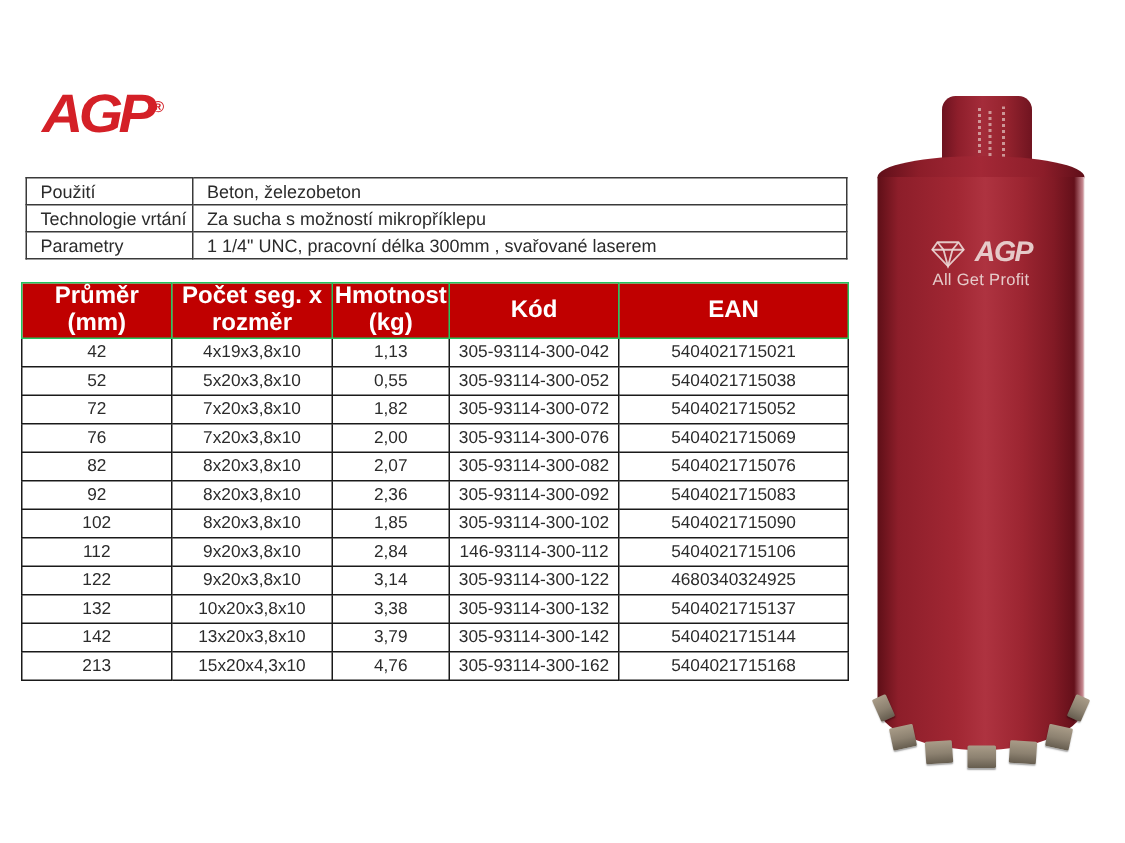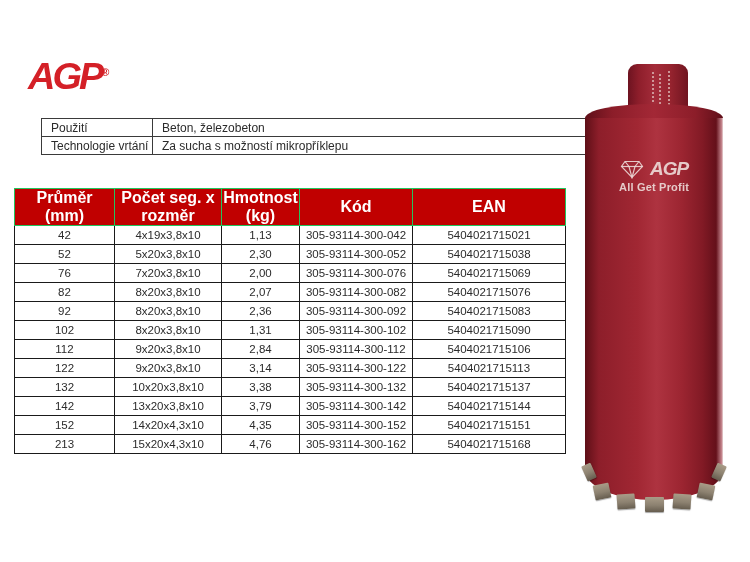--- a/index.html
+++ b/index.html
@@ -13,21 +13,20 @@
     font-weight:900;font-style:italic;font-size:38px;line-height:40px;
     color:#d42027;letter-spacing:-3px;
     transform:scaleY(0.95);
   }
   .logo sup{font-size:11px;letter-spacing:0;vertical-align:super;font-style:normal;}
   
   .info-table{
     position:absolute;left:17px;top:118px;width:548px;
     border-collapse:collapse;table-layout:fixed;
     font-size:12px;
-    margin-left:24px;
   }
   .info-table td{
     border:1px solid #3a3a3a;height:17px;padding:0 4px 0 9px;
     white-space:nowrap;overflow:hidden;color:#2b2b2b;
   }
   .info-table td.lbl{width:97px;}
   
   .spec-table{
     position:absolute;left:14px;top:188px;width:551px;
     border-collapse:collapse;table-layout:fixed;
@@ -61,21 +60,21 @@
     position:absolute;left:585px;top:118px;width:138px;height:382px;
     background:linear-gradient(90deg,#5e0f17 0%,#8d1e2a 10%,#a12733 38%,#ae3340 52%,#9c2531 70%,#821a25 85%,#64101a 95%,#c4858d 99%,#e9d7d8 100%);
     border-radius:0 0 50% 50% / 0 0 30px 30px;
   }
   .brand{
     position:absolute;left:585px;top:158px;width:138px;text-align:center;
     color:rgba(236,216,214,0.92);
   }
   .brand-row{display:flex;align-items:center;justify-content:center;gap:6px;}
   .brand-name{font-weight:900;font-style:italic;font-size:19px;letter-spacing:-1px;}
-  .brand-slogan{font-weight:bold;font-size:11px;margin-top:1px;letter-spacing:.2px;}
+  .brand-slogan{font-weight:normal;font-size:11px;margin-top:1px;letter-spacing:.2px;}
   .segment{
     position:absolute;
     background:linear-gradient(#a99c88 0%,#8c8170 55%,#665d4f 100%);
     border-radius:1px;
     box-shadow:0 1px 1px rgba(0,0,0,.35);
   }
 </style>
 </head>
 <body>
 
@@ -87,20 +86,24 @@
 
   <table class="info-table">
     <tbody id="info-body">
         <tr>
           <td class="lbl">Použití</td>
           <td>Beton, železobeton</td>
         </tr>
         <tr>
           <td class="lbl">Technologie vrtání</td>
           <td>Za sucha s možností mikropříklepu</td>
+        </tr>
+        <tr>
+          <td class="lbl">Parametry</td>
+          <td>1 1/4" UNC, pracovní délka 300mm , svařované laserem</td>
         </tr>
       </tbody>
   </table>
 
   <table class="spec-table">
     <colgroup>
       <col style="width:100px">
         <col style="width:107px">
         <col style="width:78px">
         <col style="width:113px">
@@ -119,23 +122,30 @@
         <tr>
           <td>42</td>
           <td>4x19x3,8x10</td>
           <td>1,13</td>
           <td>305-93114-300-042</td>
           <td>5404021715021</td>
         </tr>
         <tr>
           <td>52</td>
           <td>5x20x3,8x10</td>
-          <td>2,30</td>
+          <td>0,55</td>
           <td>305-93114-300-052</td>
           <td>5404021715038</td>
+        </tr>
+        <tr>
+          <td>72</td>
+          <td>7x20x3,8x10</td>
+          <td>1,82</td>
+          <td>305-93114-300-072</td>
+          <td>5404021715052</td>
         </tr>
         <tr>
           <td>76</td>
           <td>7x20x3,8x10</td>
           <td>2,00</td>
           <td>305-93114-300-076</td>
           <td>5404021715069</td>
         </tr>
         <tr>
           <td>82</td>
@@ -147,58 +157,51 @@
         <tr>
           <td>92</td>
           <td>8x20x3,8x10</td>
           <td>2,36</td>
           <td>305-93114-300-092</td>
           <td>5404021715083</td>
         </tr>
         <tr>
           <td>102</td>
           <td>8x20x3,8x10</td>
-          <td>1,31</td>
+          <td>1,85</td>
           <td>305-93114-300-102</td>
           <td>5404021715090</td>
         </tr>
         <tr>
           <td>112</td>
           <td>9x20x3,8x10</td>
           <td>2,84</td>
-          <td>305-93114-300-112</td>
+          <td>146-93114-300-112</td>
           <td>5404021715106</td>
         </tr>
         <tr>
           <td>122</td>
           <td>9x20x3,8x10</td>
           <td>3,14</td>
           <td>305-93114-300-122</td>
-          <td>5404021715113</td>
+          <td>4680340324925</td>
         </tr>
         <tr>
           <td>132</td>
           <td>10x20x3,8x10</td>
           <td>3,38</td>
           <td>305-93114-300-132</td>
           <td>5404021715137</td>
         </tr>
         <tr>
           <td>142</td>
           <td>13x20x3,8x10</td>
           <td>3,79</td>
           <td>305-93114-300-142</td>
           <td>5404021715144</td>
-        </tr>
-        <tr>
-          <td>152</td>
-          <td>14x20x4,3x10</td>
-          <td>4,35</td>
-          <td>305-93114-300-152</td>
-          <td>5404021715151</td>
         </tr>
         <tr>
           <td>213</td>
           <td>15x20x4,3x10</td>
           <td>4,76</td>
           <td>305-93114-300-162</td>
           <td>5404021715168</td>
         </tr>
       </tbody>
   </table>

